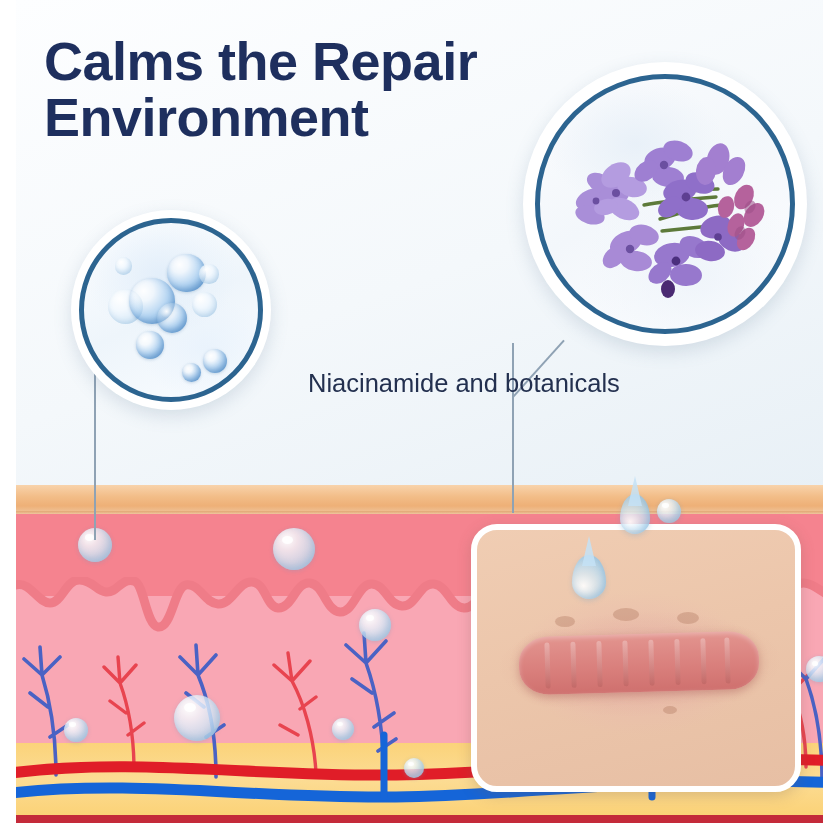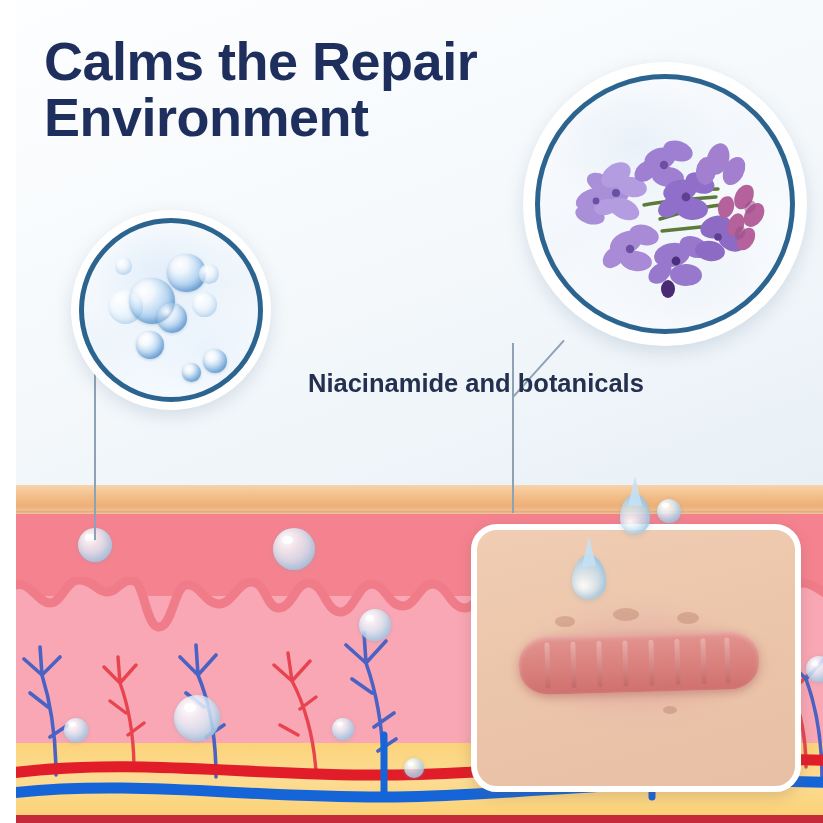--- a/index.html
+++ b/index.html
@@ -20,21 +20,21 @@
     position:absolute;left:28px;top:34px;width:530px;
     font-size:54px;line-height:1.03;font-weight:700;
     letter-spacing:-0.5px;
     color:#1e2f5e;
     text-shadow:0 1px 1px rgba(255,255,255,.7);
   }
 
   
   .caption{
     position:absolute;left:292px;top:367px;width:470px;
-    font-size:25.5px;line-height:1.32;font-weight:700;
+    font-size:25.5px;line-height:1.32;font-weight:400;
     color:#23304f;
   }
 
   
   .inset{
     position:absolute;border-radius:50%;
     background:#ffffff;
     box-shadow:0 6px 18px rgba(90,120,150,.20);
     display:flex;align-items:center;justify-content:center;
   }

